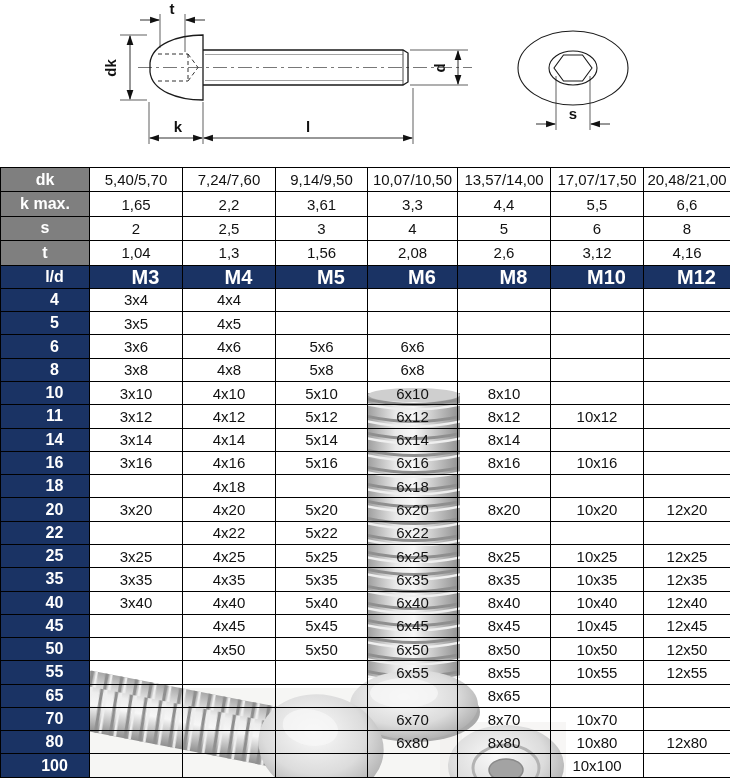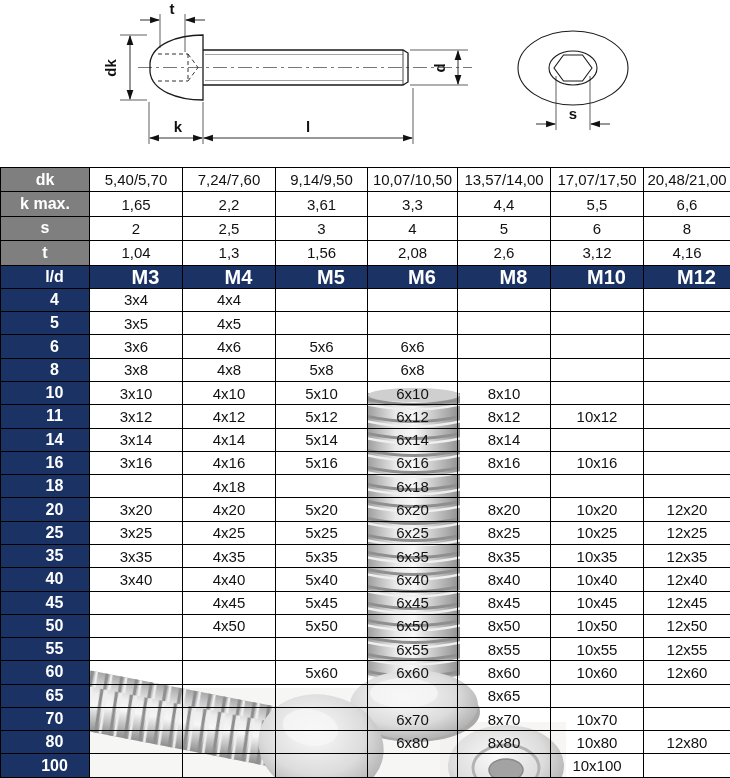--- a/index.html
+++ b/index.html
@@ -304,20 +304,30 @@
           <td class="lbl navy">20</td>
           <td class="val">3x20</td>
           <td class="val">4x20</td>
           <td class="val">5x20</td>
           <td class="val">6x20</td>
           <td class="val">8x20</td>
           <td class="val">10x20</td>
           <td class="val">12x20</td>
         </tr>
         <tr class="len">
+          <td class="lbl navy">22</td>
+          <td class="val"></td>
+          <td class="val">4x22</td>
+          <td class="val">5x22</td>
+          <td class="val">6x22</td>
+          <td class="val"></td>
+          <td class="val"></td>
+          <td class="val"></td>
+        </tr>
+        <tr class="len">
           <td class="lbl navy">25</td>
           <td class="val">3x25</td>
           <td class="val">4x25</td>
           <td class="val">5x25</td>
           <td class="val">6x25</td>
           <td class="val">8x25</td>
           <td class="val">10x25</td>
           <td class="val">12x25</td>
         </tr>
         <tr class="len">
@@ -364,30 +374,20 @@
           <td class="lbl navy">55</td>
           <td class="val"></td>
           <td class="val"></td>
           <td class="val"></td>
           <td class="val">6x55</td>
           <td class="val">8x55</td>
           <td class="val">10x55</td>
           <td class="val">12x55</td>
         </tr>
         <tr class="len">
-          <td class="lbl navy">60</td>
-          <td class="val"></td>
-          <td class="val"></td>
-          <td class="val">5x60</td>
-          <td class="val">6x60</td>
-          <td class="val">8x60</td>
-          <td class="val">10x60</td>
-          <td class="val">12x60</td>
-        </tr>
-        <tr class="len">
           <td class="lbl navy">65</td>
           <td class="val"></td>
           <td class="val"></td>
           <td class="val"></td>
           <td class="val"></td>
           <td class="val">8x65</td>
           <td class="val"></td>
           <td class="val"></td>
         </tr>
         <tr class="len">

